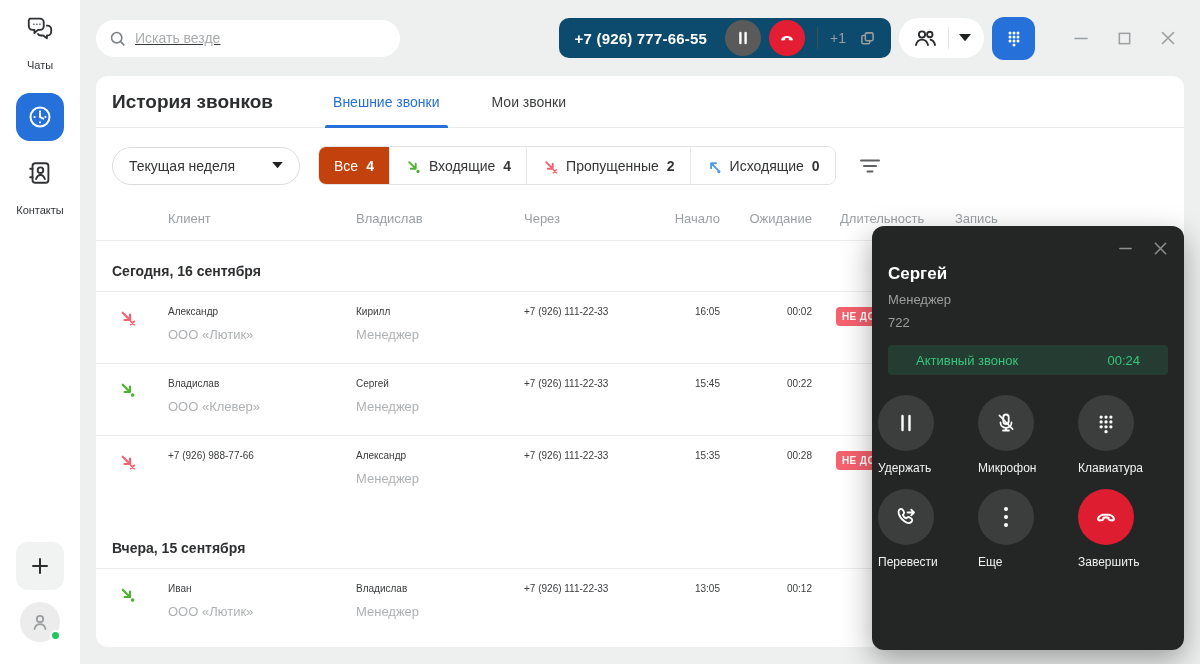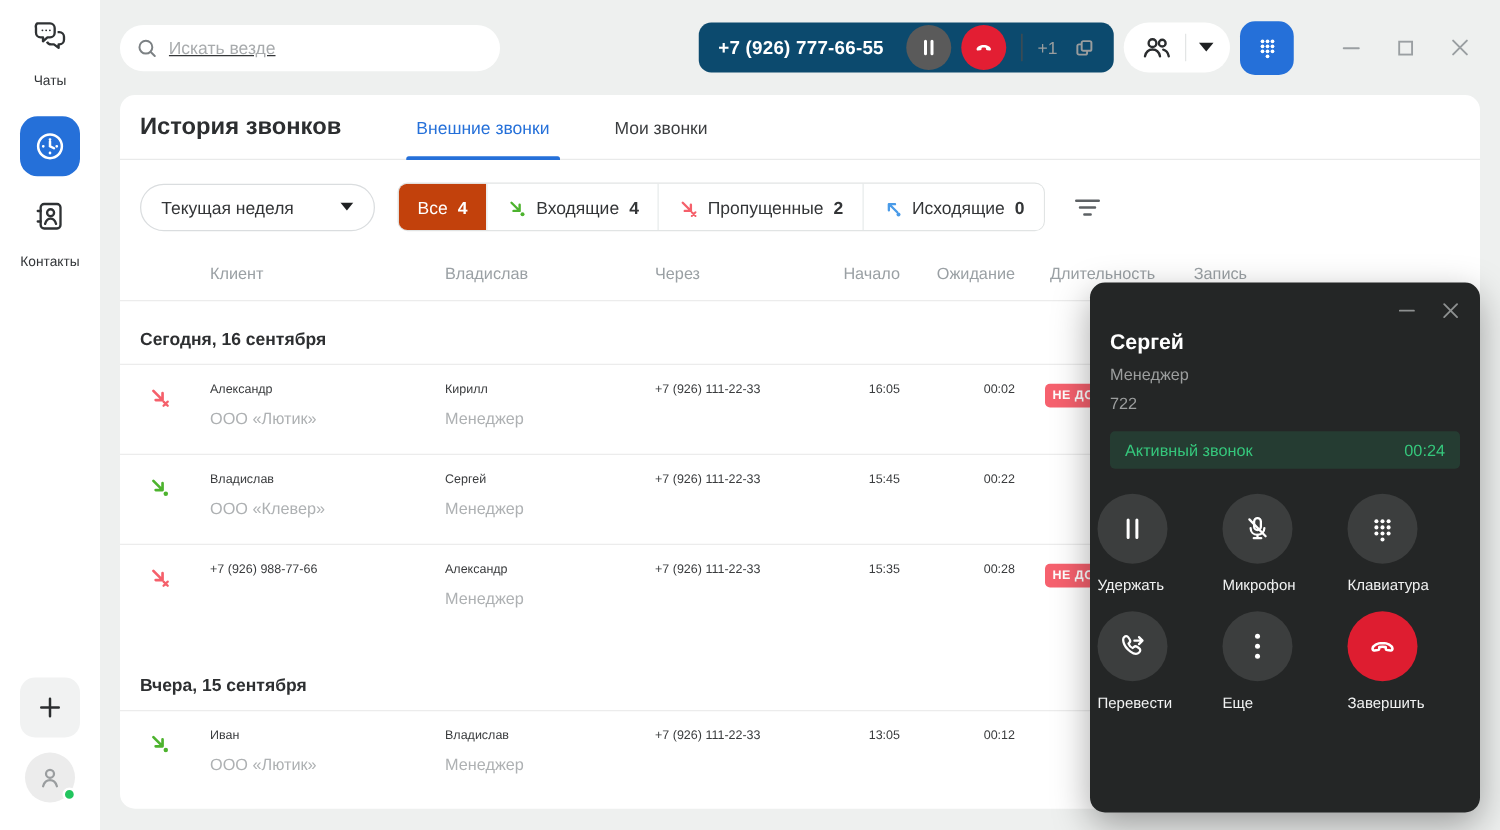--- a/index.html
+++ b/index.html
@@ -106,21 +106,21 @@
 
   
   .popup { position: absolute; left: 872px; top: 226px; width: 312px; height: 424px;
     background: #242626; border-radius: 12px; z-index: 20; color: #fff;
     box-shadow: 0 10px 30px rgba(0,0,0,.35); }
   .pp-controls { position: absolute; top: 13px; right: 14px; display: flex; gap: 16px; align-items: center; }
   .pp-ctrl { background: transparent; border: none; cursor: pointer; padding: 2px; }
   .pp-name { margin: 38px 16px 0; font-size: 17px; font-weight: bold; }
   .pp-role, .pp-ext { margin: 8px 16px 0; font-size: 13px; color: #9c9e9e; }
   .pp-banner { margin: 15px 16px 0; height: 30px; border-radius: 4px; background: rgba(53,199,124,.14);
-    display: flex; align-items: center; justify-content: space-between; padding: 0 12px;
+    display: flex; align-items: center; justify-content: space-between; padding: 0 28px;
     color: #35c77c; font-size: 13px; }
   .pp-grid { display: grid; grid-template-columns: repeat(3, 1fr); margin: 20px 6px 0; row-gap: 14px; }
   .pp-action { display: flex; flex-direction: column; align-items: flex-start; gap: 10px;
     background: transparent; border: none; cursor: pointer; color: #f1f2f2; font-size: 12px; font-family: inherit; }
   .pp-circle { width: 56px; height: 56px; border-radius: 50%; background: #3c3e3e;
     display: flex; align-items: center; justify-content: center; }
   .pp-circle.danger { background: #de1d30; }
   .pp-footer { display: flex; align-items: center; gap: 10px; margin: 22px 16px 0; cursor: pointer; }
   .pp-footer-text { font-size: 13px; color: #8f9191; }
 </style>

